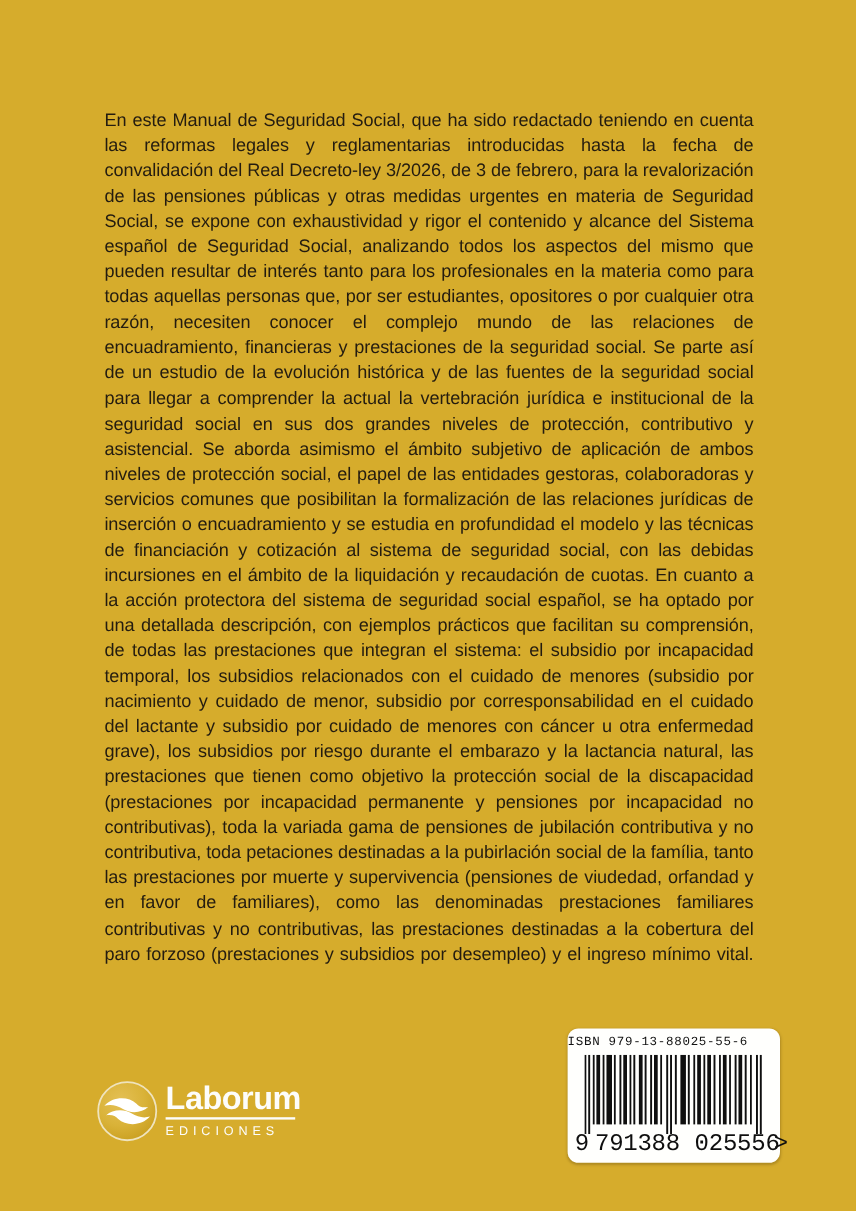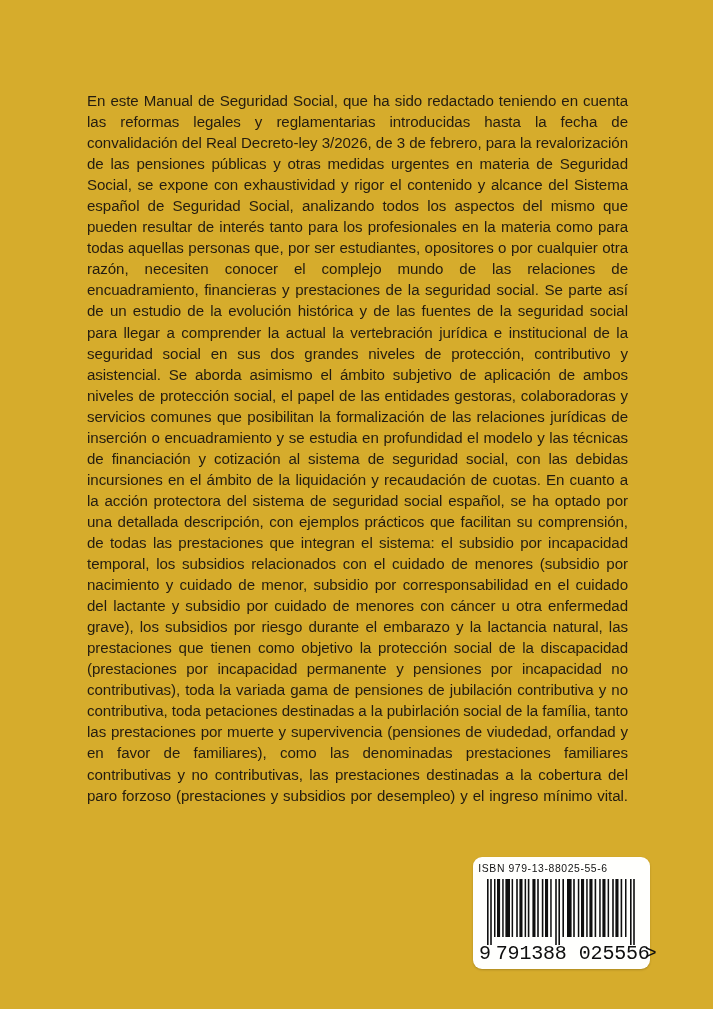--- a/index.html
+++ b/index.html
@@ -110,21 +110,21 @@
     background: #fffffd;
     border-radius: 9px;
     box-shadow: 0 1px 2px rgba(60,40,0,0.25);
   }
   #barcode-isbn {
     position: absolute;
     left: 0;
     top: 6px;
     width: 140px;
     text-align: center;
-    font-family: Liberation Sans, sans-serif;
+    font-family: Liberation Mono, monospace;
     font-size: 10.4px;
     letter-spacing: 0.6px;
     color: #121212;
     white-space: nowrap;
   }
   #barcode-bars {
     position: absolute;
     left: 14px;
     top: 22px;
     width: 150px;
@@ -150,20 +150,44 @@
 </style>
 </head>
 <body>
 
 <div id="page">
 
   <div id="blurb">
     <p>En este Manual de Seguridad Social, que ha sido redactado teniendo en cuenta las reformas legales y reglamentarias introducidas hasta la fecha de convalidación del Real Decreto-ley 3/2026, de 3 de febrero, para la revalorización de las pensiones públicas y otras medidas urgentes en materia de Seguridad Social, se expone con exhaustividad y rigor el contenido y alcance del Sistema español de Seguridad Social, analizando todos los aspectos del mismo que pueden resultar de interés tanto para los profesionales en la materia como para todas aquellas personas que, por ser estudiantes, opositores o por cualquier otra razón, necesiten conocer el complejo mundo de las relaciones de encuadramiento, financieras y prestaciones de la seguridad social. Se parte así de un estudio de la evolución histórica y de las fuentes de la seguridad social para llegar a comprender la actual la vertebración jurídica e institucional de la seguridad social en sus dos grandes niveles de protección, contributivo y asistencial. Se aborda asimismo el ámbito subjetivo de aplicación de ambos niveles de protección social, el papel de las entidades gestoras, colaboradoras y servicios comunes que posibilitan la formalización de las relaciones jurídicas de inserción o encuadramiento y se estudia en profundidad el modelo y las técnicas de financiación y cotización al sistema de seguridad social, con las debidas incursiones en el ámbito de la liquidación y recaudación de cuotas. En cuanto a la acción protectora del sistema de seguridad social español, se ha optado por una detallada descripción, con ejemplos prácticos que facilitan su comprensión, de todas las prestaciones que integran el sistema: el subsidio por incapacidad temporal, los subsidios relacionados con el cuidado de menores (subsidio por nacimiento y cuidado de menor, subsidio por corresponsabilidad en el cuidado del lactante y subsidio por cuidado de menores con cáncer u otra enfermedad grave), los subsidios por riesgo durante el embarazo y la lactancia natural, las prestaciones que tienen como objetivo la protección social de la discapacidad (prestaciones por incapacidad permanente y pensiones por incapacidad no contributivas), toda la variada gama de pensiones de jubilación contributiva y no contributiva, toda petaciones destinadas a la pubirlación social de la família, tanto las prestaciones por muerte y supervivencia (pensiones de viudedad, orfandad y en favor de familiares), como las denominadas prestaciones familiares contributivas y no contributivas, las prestaciones destinadas a la cobertura del paro forzoso (prestaciones y subsidios por desempleo) y el ingreso mínimo vital.</p>
   </div>
 
+  <div id="logo">
+
+    <div id="logo-mark">
+      <svg width="52" height="52" viewBox="0 0 52 52" xmlns="http://www.w3.org/2000/svg">
+        <defs>
+          <radialGradient id="gmark" cx="38%" cy="32%" r="78%">
+            <stop offset="0%" stop-color="#e4c055"></stop>
+            <stop offset="55%" stop-color="#d9b238"></stop>
+            <stop offset="100%" stop-color="#c79c1c"></stop>
+          </radialGradient>
+        </defs>
+        <circle cx="26" cy="26" r="24.2" fill="url(#gmark)" stroke="#efe3bd" stroke-width="1.5"></circle>
+        <path d="M7 21.5 C14 13.5, 27 13.5, 33.5 19.5 C36 22, 38 23.2, 43.5 22.6 C38.5 27.5, 28.5 28.2, 22.5 24.2 C17 20.6, 11.5 20.2, 7 21.5 Z" fill="#ffffff"></path>
+        <path d="M45 30.5 C38 38.5, 25 38.5, 18.5 32.5 C16 30, 14 28.8, 8.5 29.4 C13.5 24.5, 23.5 23.8, 29.5 27.8 C35 31.4, 40.5 31.8, 45 30.5 Z" fill="#ffffff"></path>
+      </svg>
+    </div>
+
+    <div id="logo-wordmark">
+      <span id="logo-name">Laborum</span>
+      <span id="logo-rule"></span>
+      <span id="logo-tagline">EDICIONES</span>
+    </div>
+
+  </div>
 
   <div id="barcode-box">
 
     <div id="barcode-isbn">ISBN 979-13-88025-55-6</div>
 
     <div id="barcode-bars">
       <svg width="150" height="66" viewBox="0 0 150 66" preserveAspectRatio="none" xmlns="http://www.w3.org/2000/svg">
         <g fill="#0f0f0f">
           <rect x="0" y="0" width="1.6" height="66"></rect>
           <rect x="3.2" y="0" width="1.6" height="66"></rect>

